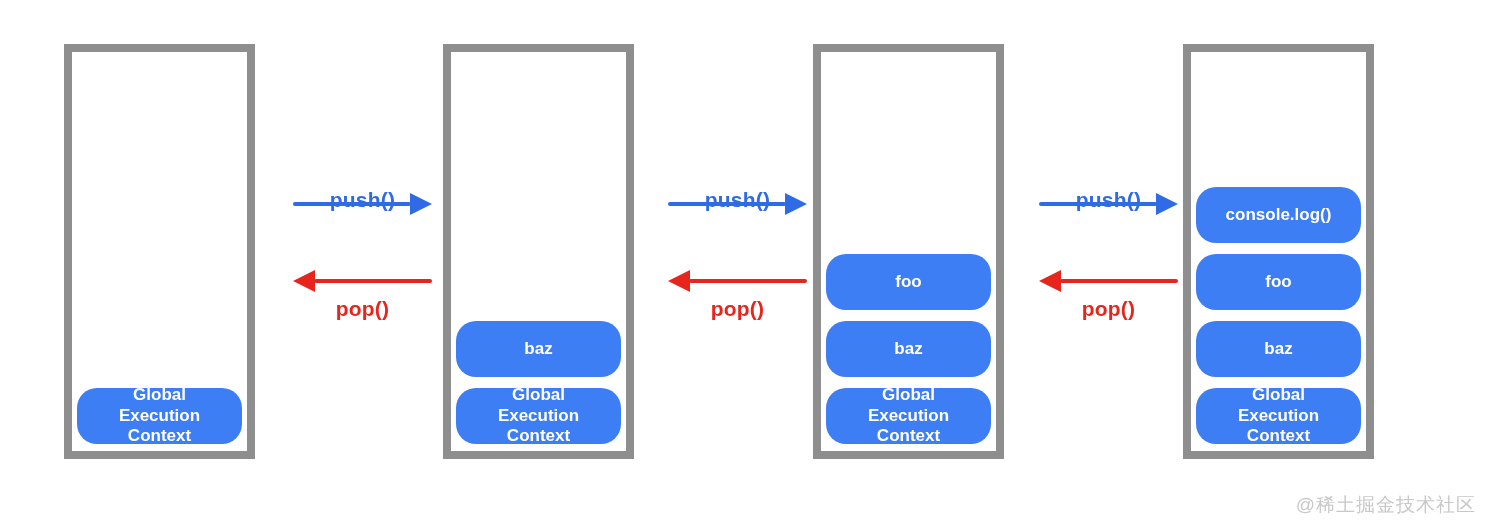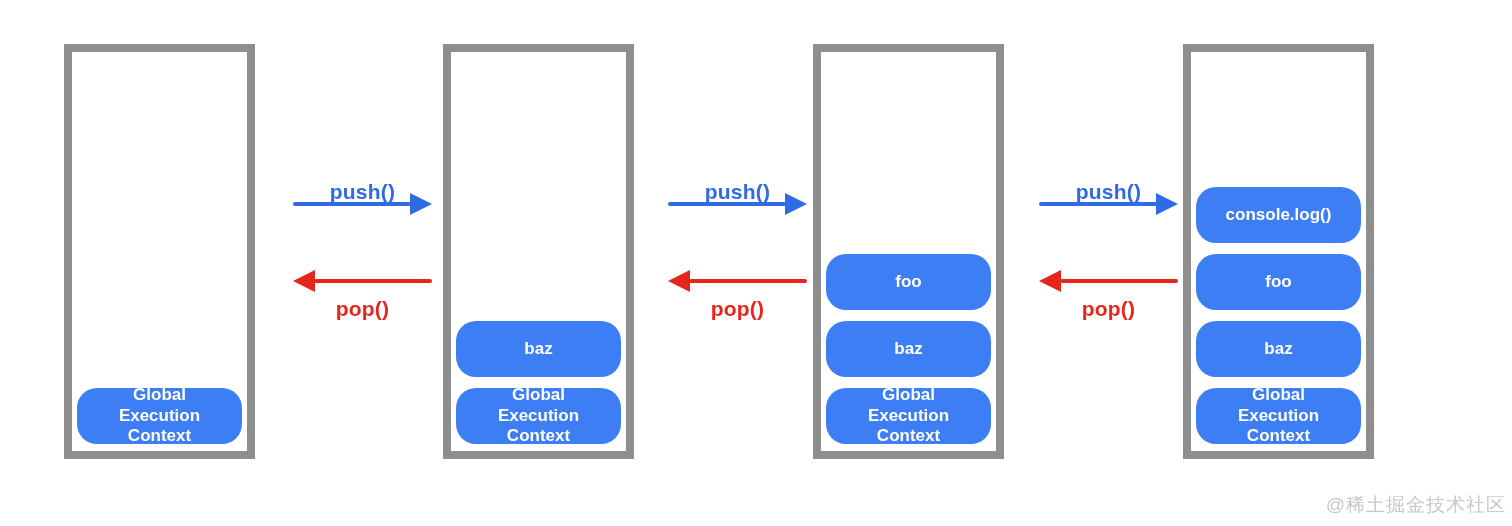--- a/index.html
+++ b/index.html
@@ -35,21 +35,21 @@
     position: absolute; top: 176px; width: 139px; height: 140px;
   }
   .gap-1 { left: 293px; }
   .gap-2 { left: 668px; }
   .gap-3 { left: 1039px; }
 
   .arrow-label {
     position: absolute; width: 100%; text-align: center;
     font-weight: bold; font-size: 21px; letter-spacing: 0.2px;
   }
-  .push-label { top: 4px; color: #2e6be5; text-align: center; }
+  .push-label { top: 12px; color: #2e6be5; text-align: center; }
   .pop-label  { top: 112px; color: #e6251c; margin-top: 9px; }
 
   .arrow-line {
     position: absolute; left: 0; height: 4px; border-radius: 2px;
   }
   .push-line {
     top: 26px; width: 118px; background: #2e6be5;
   }
   .push-head {
     position: absolute; top: 17px; left: 117px;
@@ -63,21 +63,21 @@
   }
   .pop-head {
     position: absolute; top: 94px; left: 0;
     width: 0; height: 0;
     border-right: 22px solid #e6251c;
     border-top: 11px solid transparent;
     border-bottom: 11px solid transparent;
   }
 
   .watermark {
-    position: absolute; right: 6px; bottom: 8px;
+    position: absolute; right: 36px; bottom: 8px;
     color: #c8c8c8; font-size: 19px; font-weight: normal;
     letter-spacing: 1px;
   }
 </style>
 </head>
 <body>
 
 <div class="canvas">
 
   <div class="stack stack-1">

